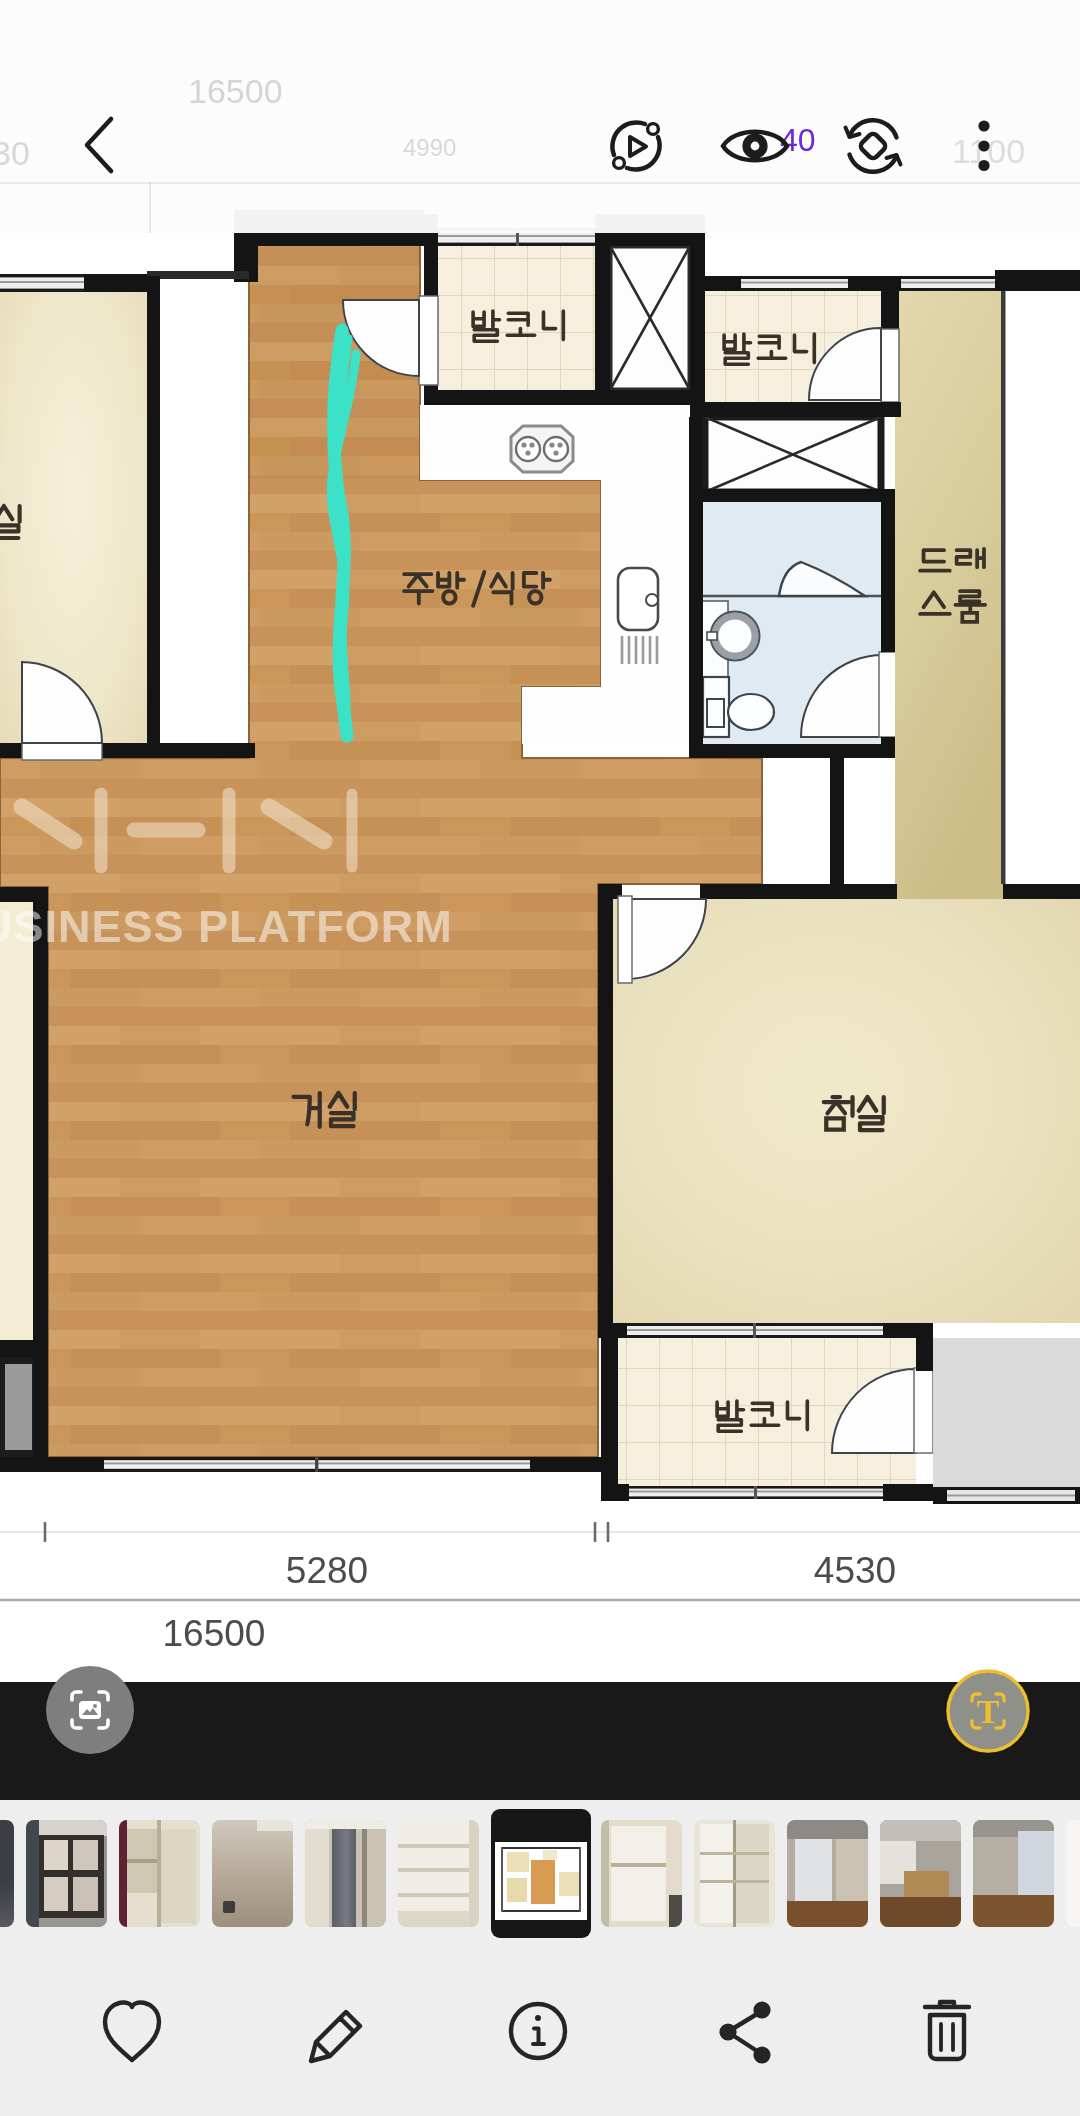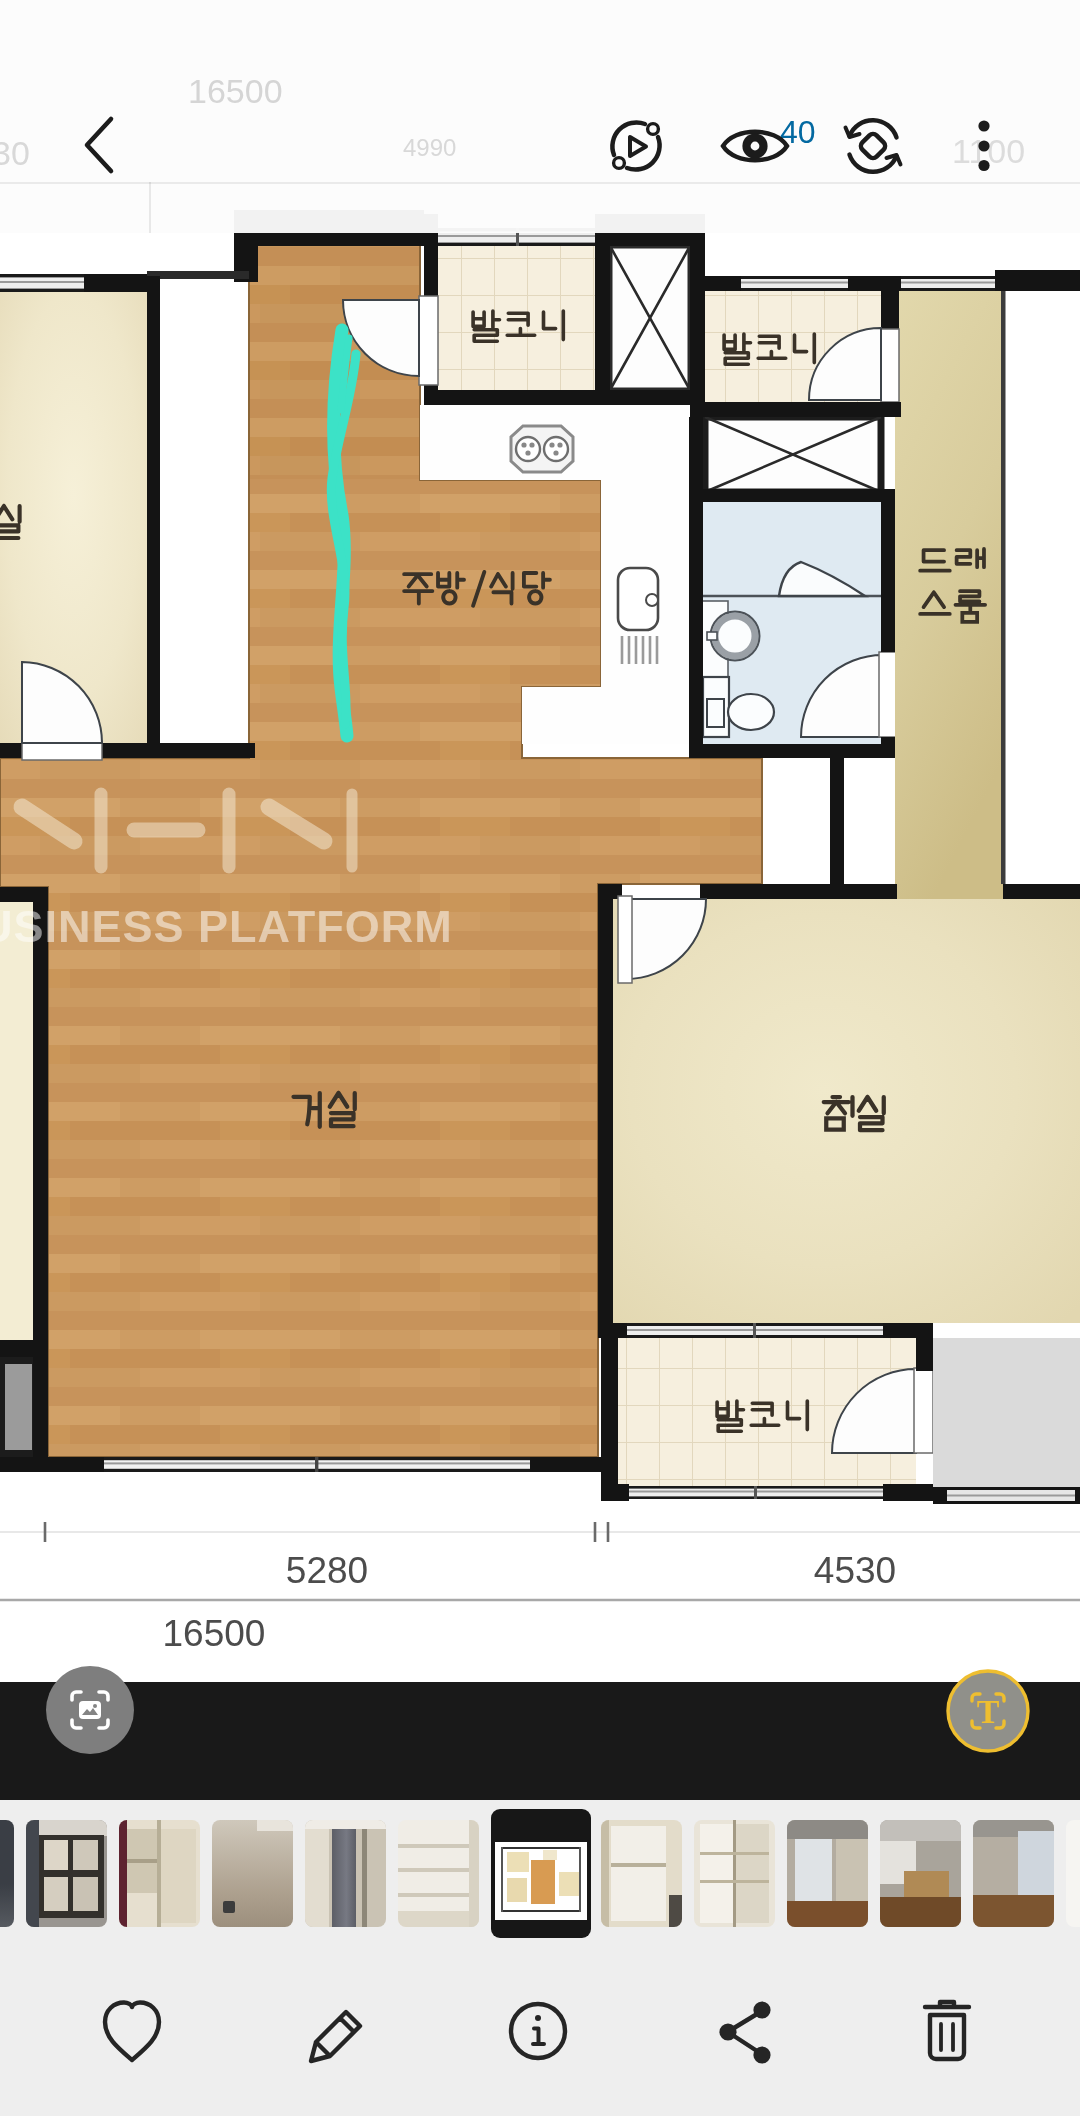--- a/index.html
+++ b/index.html
@@ -358,21 +358,21 @@
 </svg>
 
 <div class="abs" style="left:0;top:0;width:1080px;height:233px;background:rgba(252,252,252,0.96)"></div>
 
 <div class="abs" style="left:188px;top:72px;font-size:34px;color:#d5d5d5;">16500</div>
 
 <div class="abs" style="left:-8px;top:134px;font-size:34px;color:#d8d8d8;">30</div>
 
 <div class="abs" style="left:403px;top:134px;font-size:24px;color:#d8d8d8;text-align:center;">4990</div>
 
-<div class="abs" style="left:780px;top:114px;font-size:32px;color:#0369a1;">40</div>
+<div class="abs" style="left:780px;top:122px;font-size:32px;color:#6d28d9;">40</div>
 
 <div class="abs" style="left:952px;top:132px;font-size:34px;color:#dcdcdc;">1100</div>
 
 <div class="abs" style="left:0;top:182px;width:1080px;height:2px;background:rgba(0,0,0,0.07)"></div>
 
 <div class="abs" style="left:149px;top:182px;width:2px;height:51px;background:rgba(0,0,0,0.08)"></div>
 
 <svg class="abs" style="left:0;top:0" width="1080" height="233" viewBox="0 0 1080 233">
 
 <path d="M111,119 L87,145 L111,171" fill="none" stroke="#1c1c1c" stroke-width="4.6" stroke-linecap="round" stroke-linejoin="round"></path>

